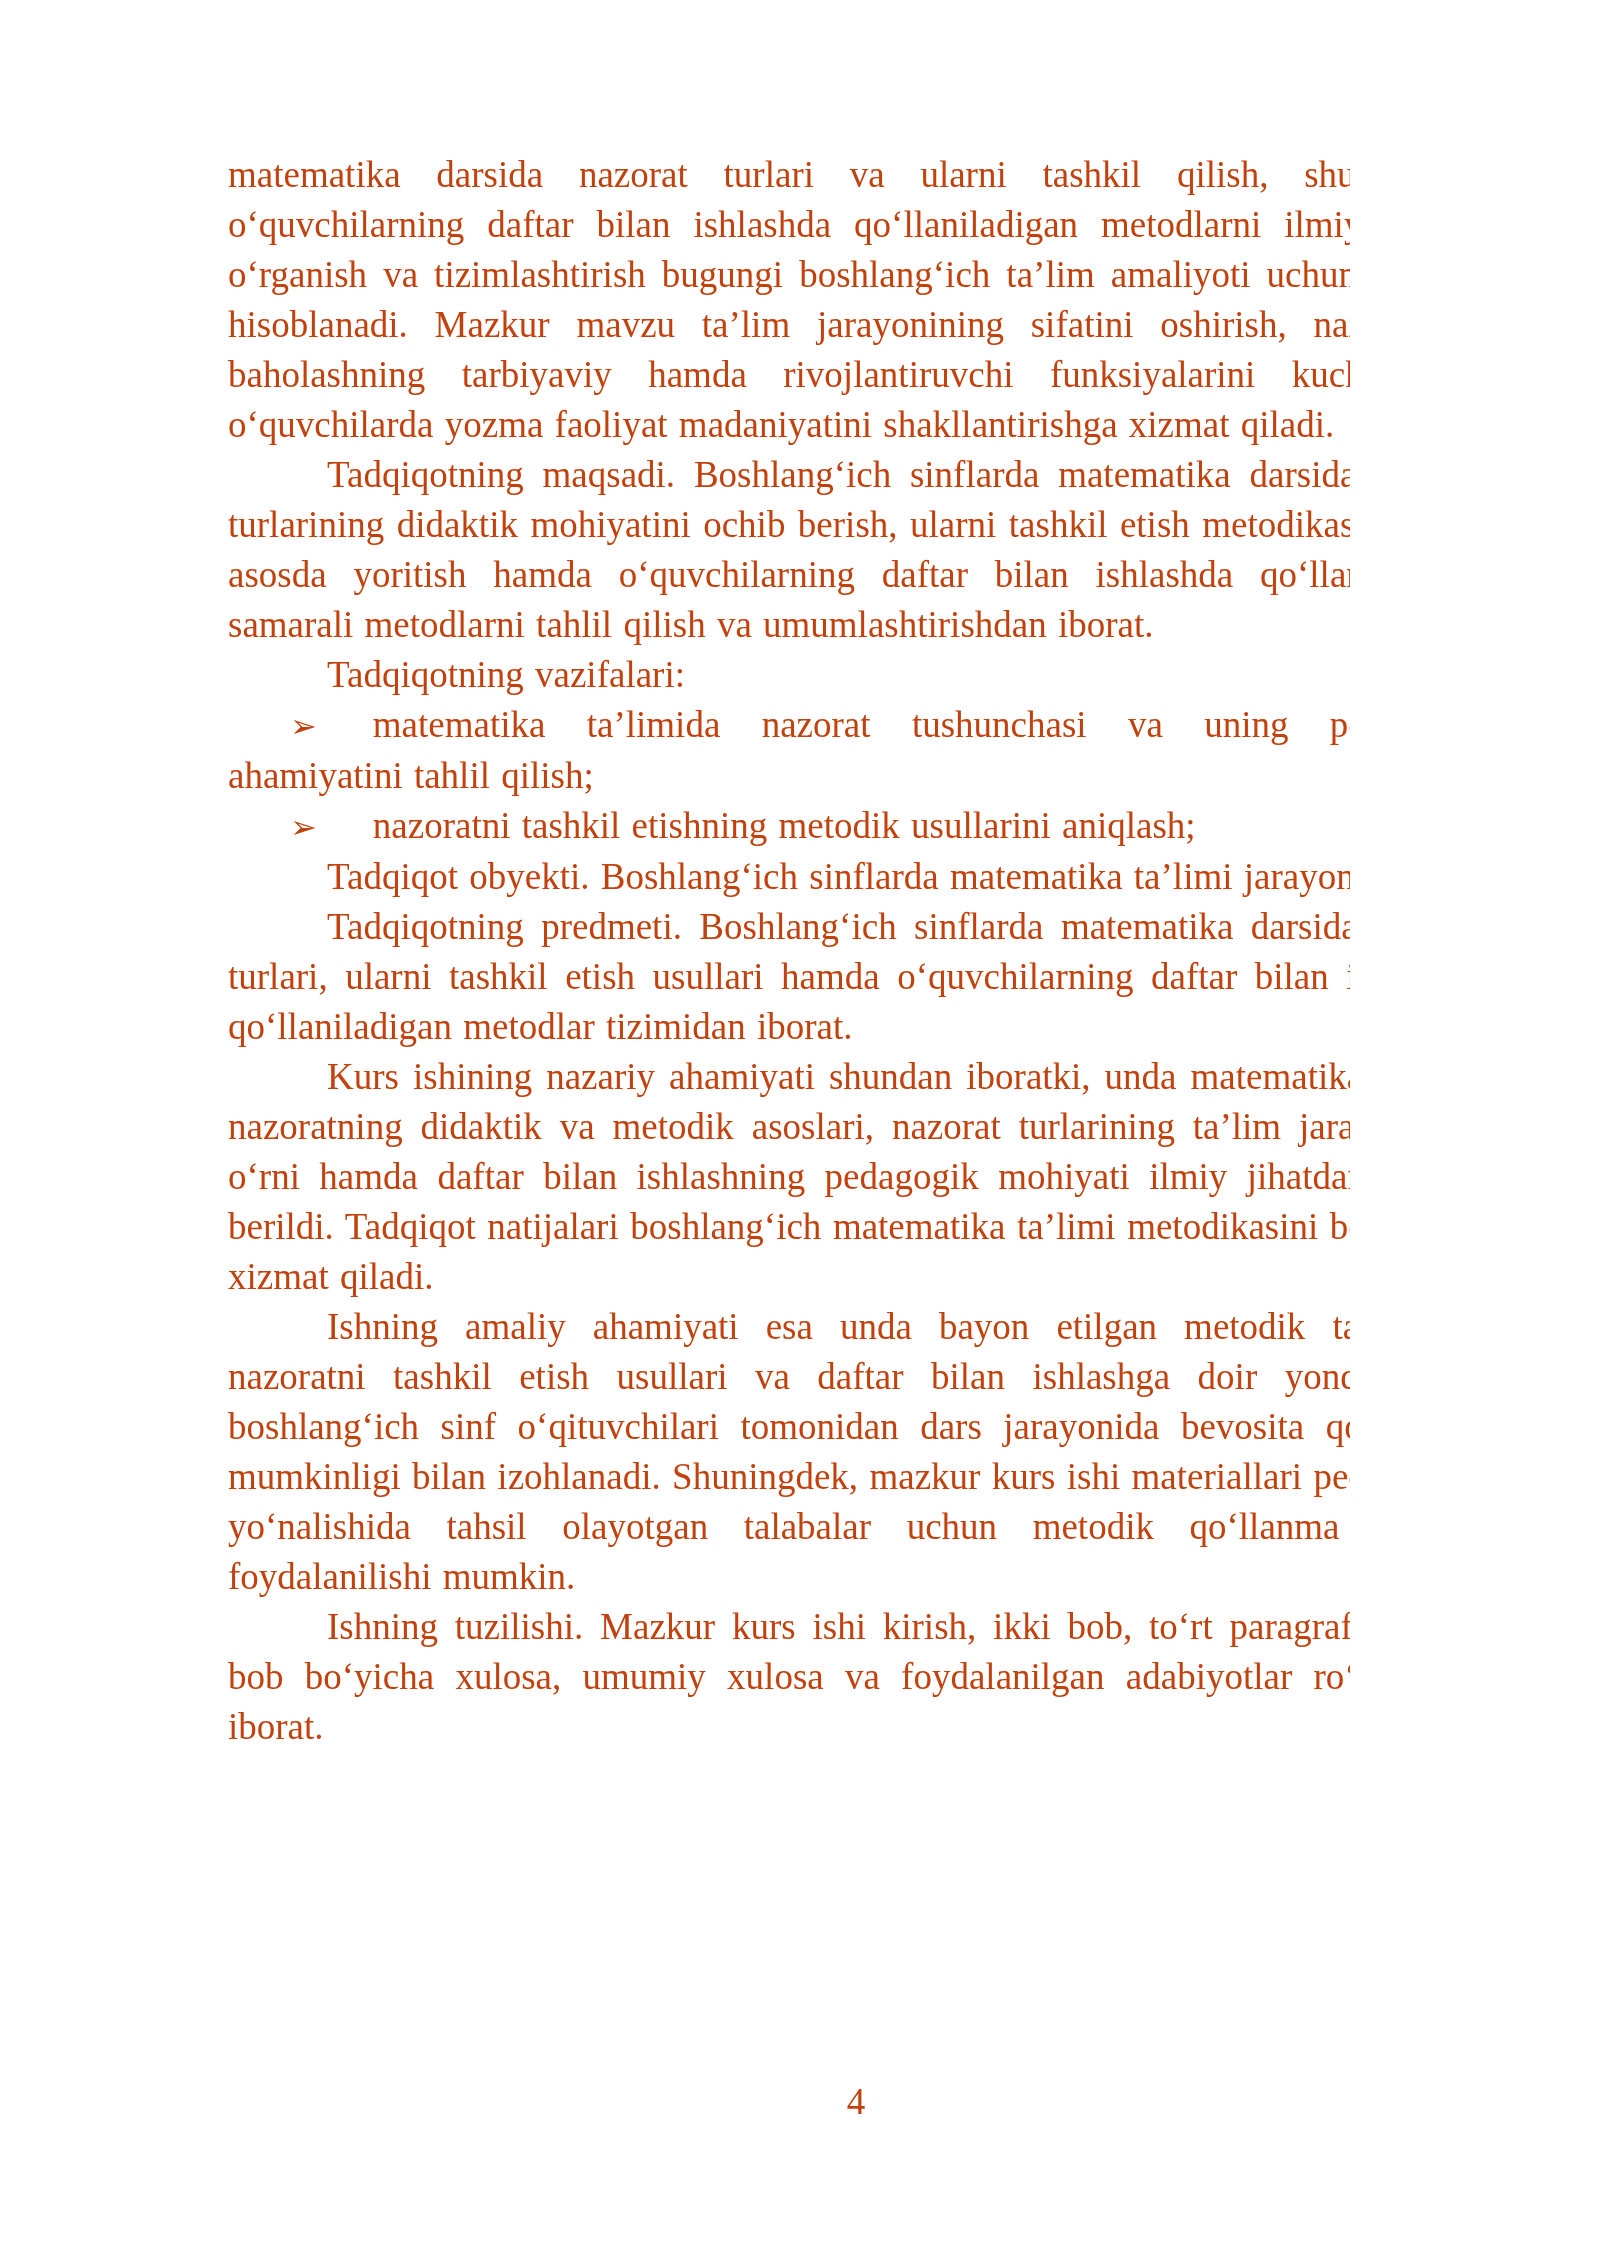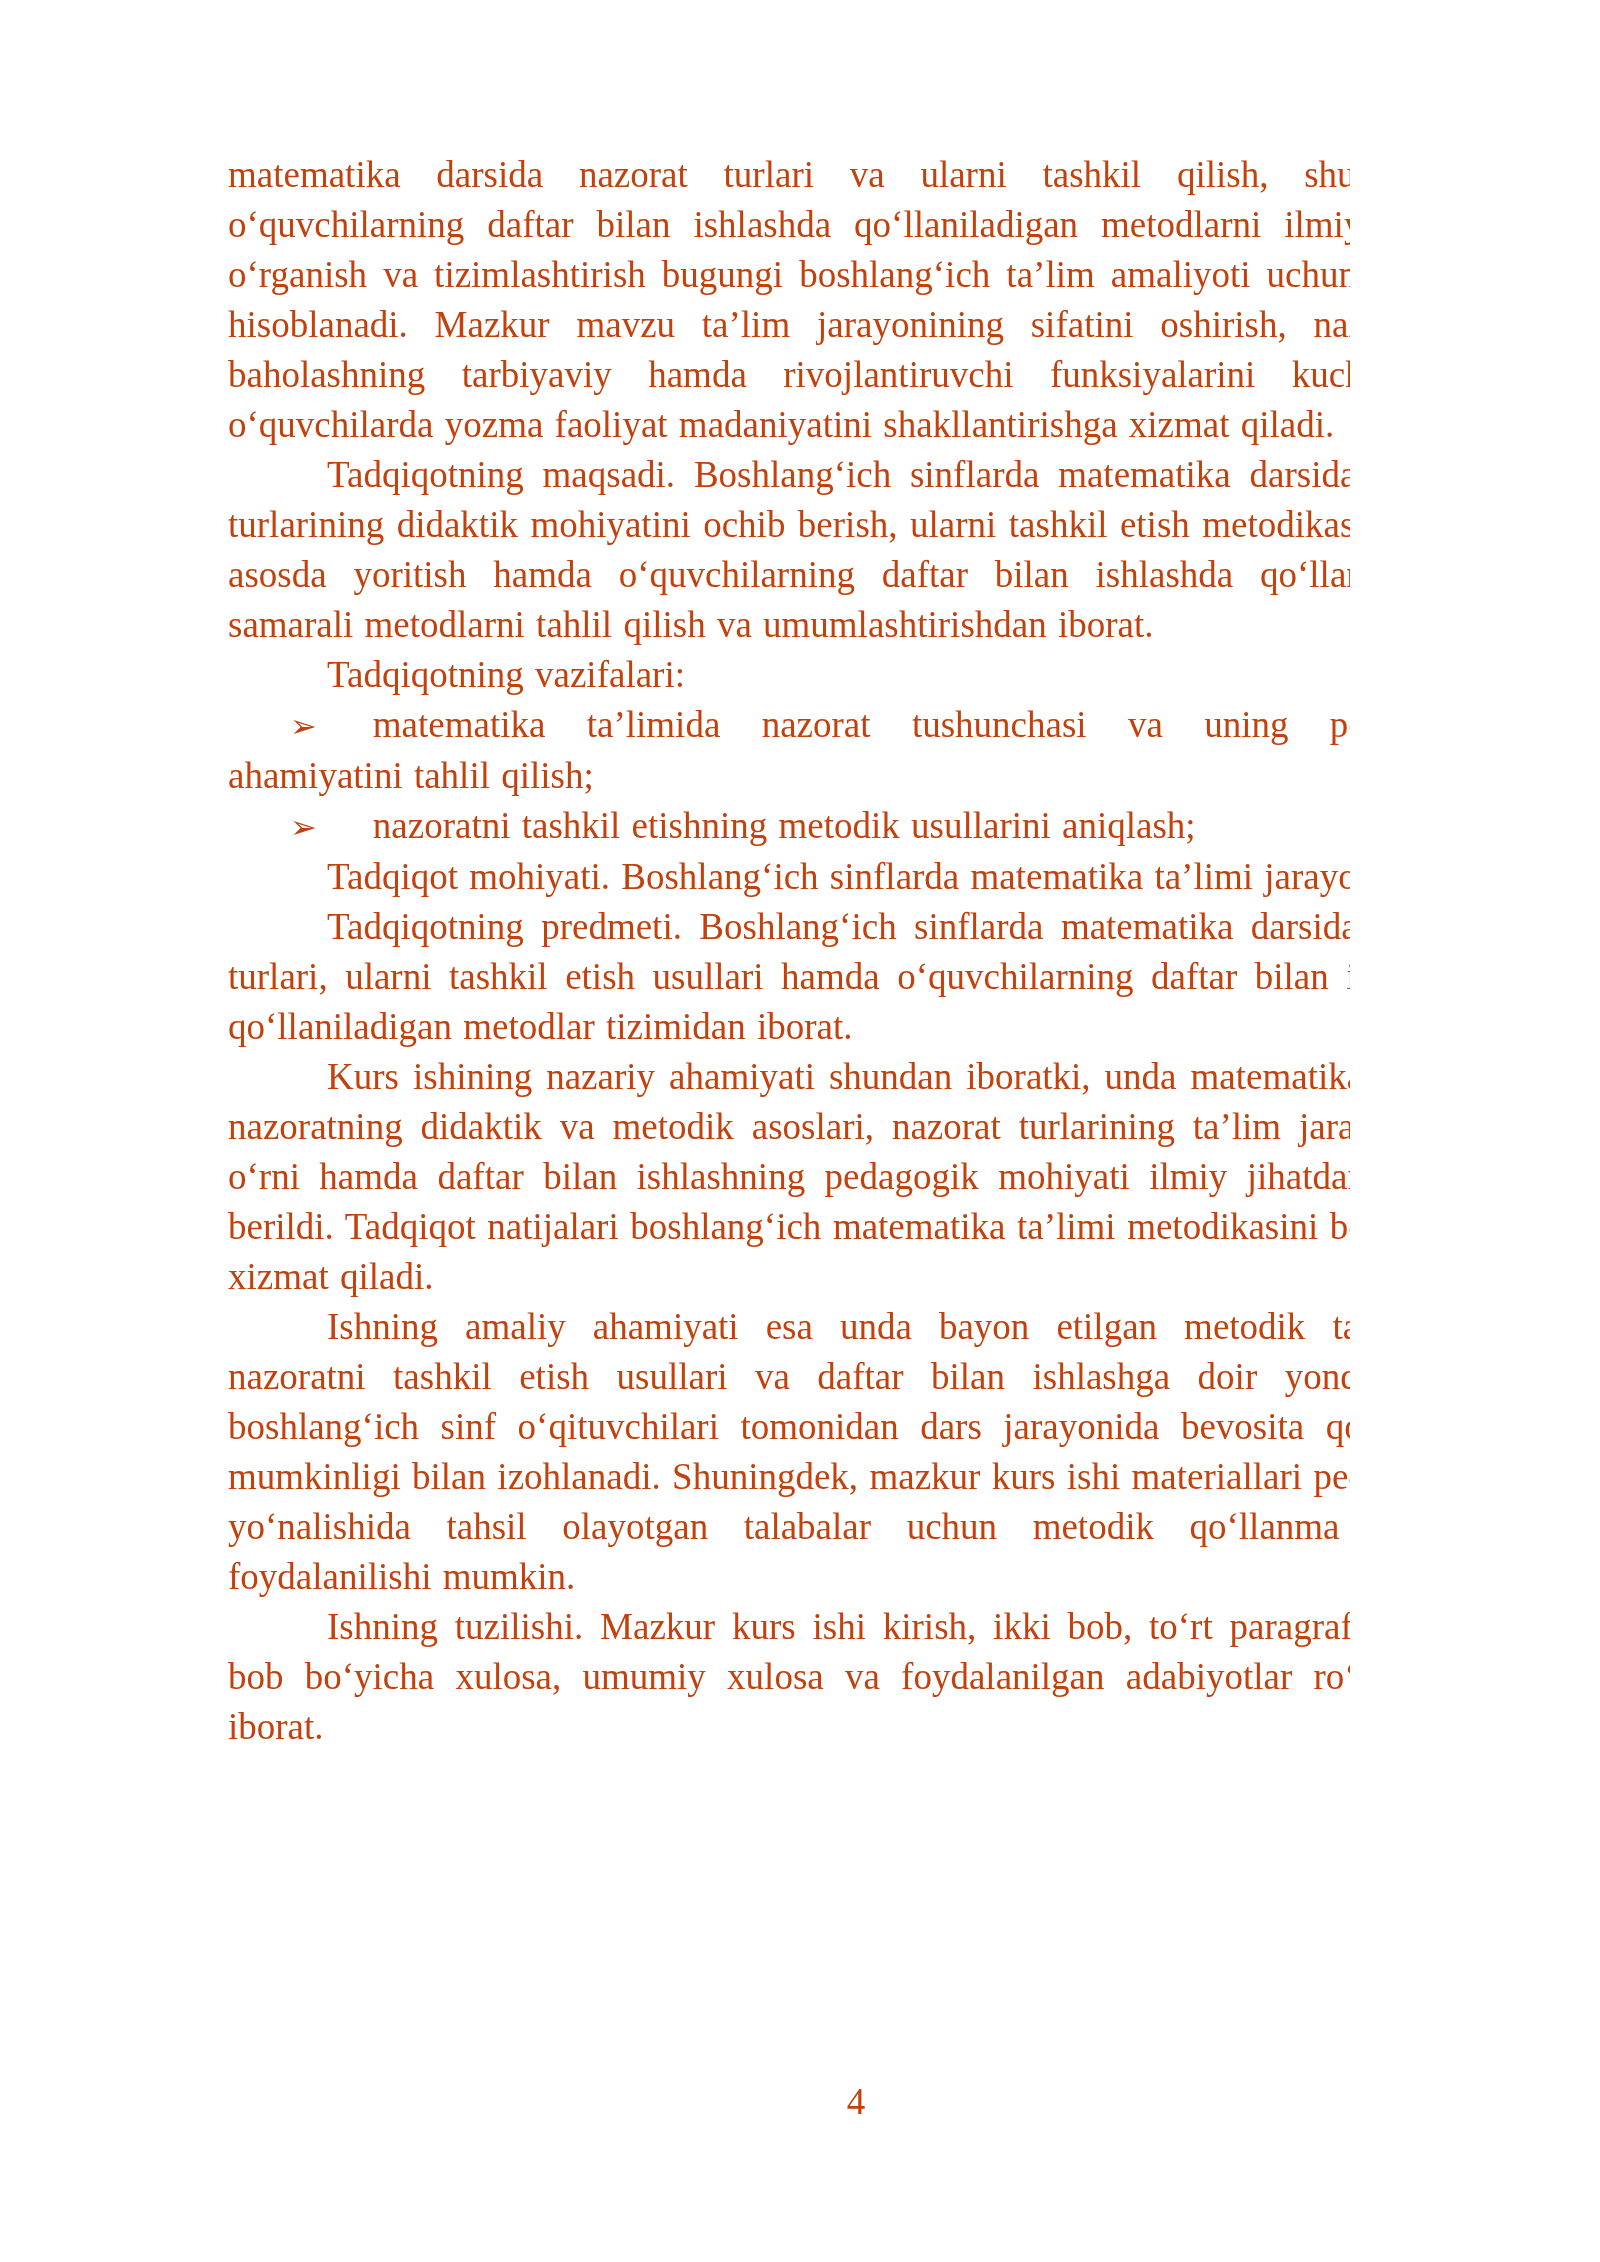--- a/index.html
+++ b/index.html
@@ -60,21 +60,21 @@
 
     <p><span class="lead">Tadqiqotning vazifalari:</span></p>
 
     <p class="list"><span class="bullet">➢</span><span>matematika ta’limida nazorat tushunchasi va uning pedagogik ahamiyatini tahlil qilish;</span></p>
 
 
     <p class="list"><span class="bullet">➢</span><span>nazoratni tashkil etishning metodik usullarini aniqlash;</span></p>
 
 
 
-    <p><span class="lead">Tadqiqot mohiyati.</span><span> Boshlang‘ich sinflarda matematika ta’limi jarayoni.</span></p>
+    <p><span class="lead">Tadqiqot obyekti.</span><span> Boshlang‘ich sinflarda matematika ta’limi jarayoni.</span></p>
 
     <p><span class="lead">Tadqiqotning predmeti.</span><span> Boshlang‘ich sinflarda matematika darsida nazorat turlari, ularni tashkil etish usullari hamda o‘quvchilarning daftar bilan ishlashda qo‘llaniladigan metodlar tizimidan iborat.</span></p>
 
 
     <p><span>Kurs ishining nazariy ahamiyati shundan iboratki, unda matematika darsida nazoratning didaktik va metodik asoslari, nazorat turlarining ta’lim jarayonidagi o‘rni hamda daftar bilan ishlashning pedagogik mohiyati ilmiy jihatdan yoritib berildi. Tadqiqot natijalari boshlang‘ich matematika ta’limi metodikasini boyitishga xizmat qiladi.</span></p>
 
     <p><span>Ishning amaliy ahamiyati esa unda bayon etilgan metodik tavsiyalar, nazoratni tashkil etish usullari va daftar bilan ishlashga doir yondashuvlar boshlang‘ich sinf o‘qituvchilari tomonidan dars jarayonida bevosita qo‘llanishi mumkinligi bilan izohlanadi. Shuningdek, mazkur kurs ishi materiallari pedagogika yo‘nalishida tahsil olayotgan talabalar uchun metodik qo‘llanma sifatida foydalanilishi mumkin.</span></p>
 
     <p><span class="lead">Ishning tuzilishi.</span><span> Mazkur kurs ishi kirish, ikki bob, to‘rt paragraf, har bir bob bo‘yicha xulosa, umumiy xulosa va foydalanilgan adabiyotlar ro‘yxatidan iborat.</span></p>
 

